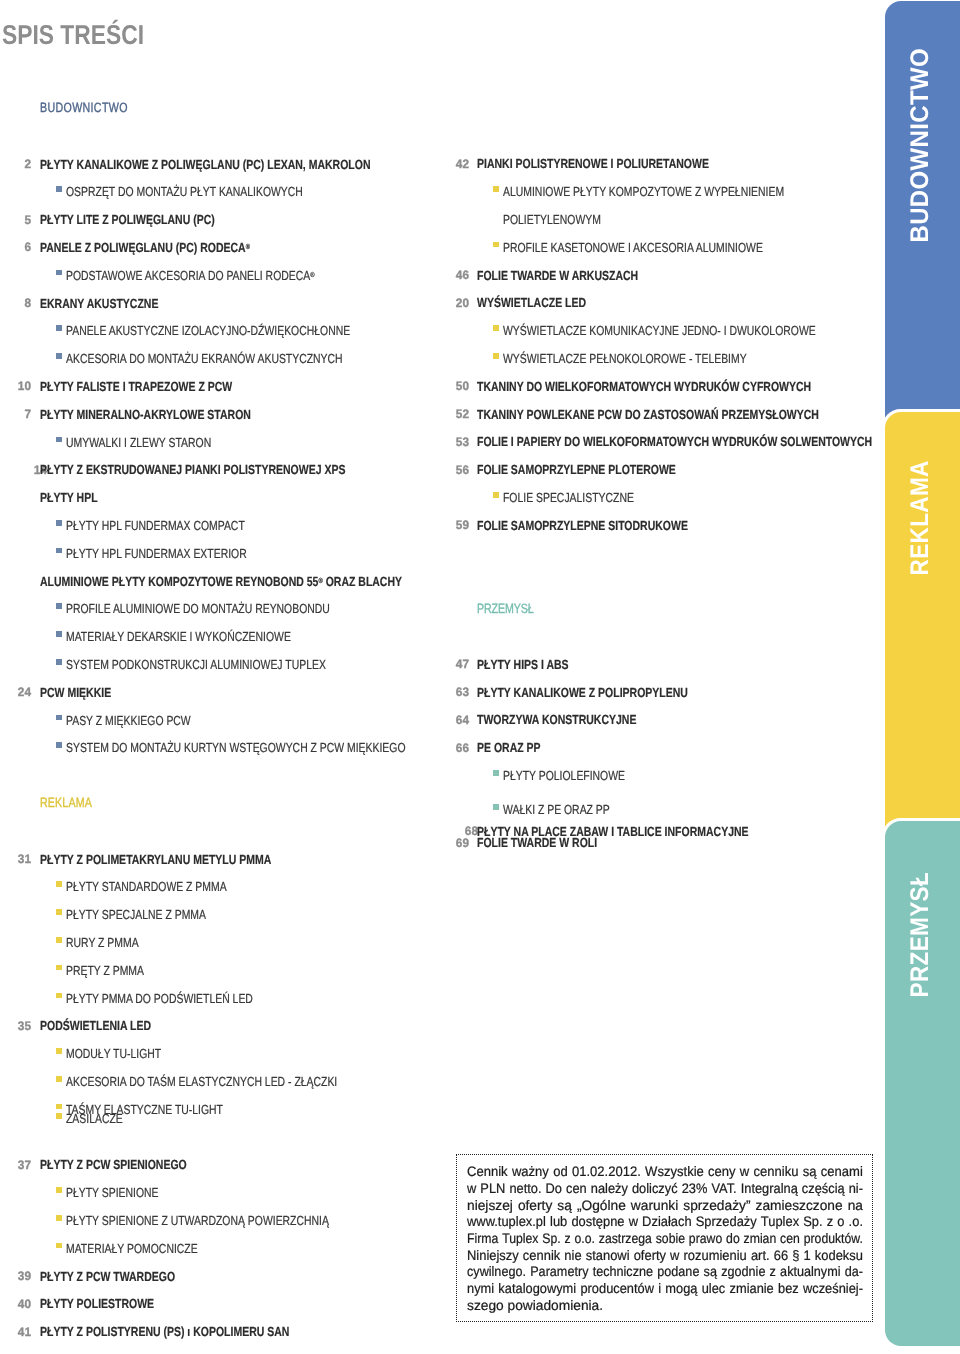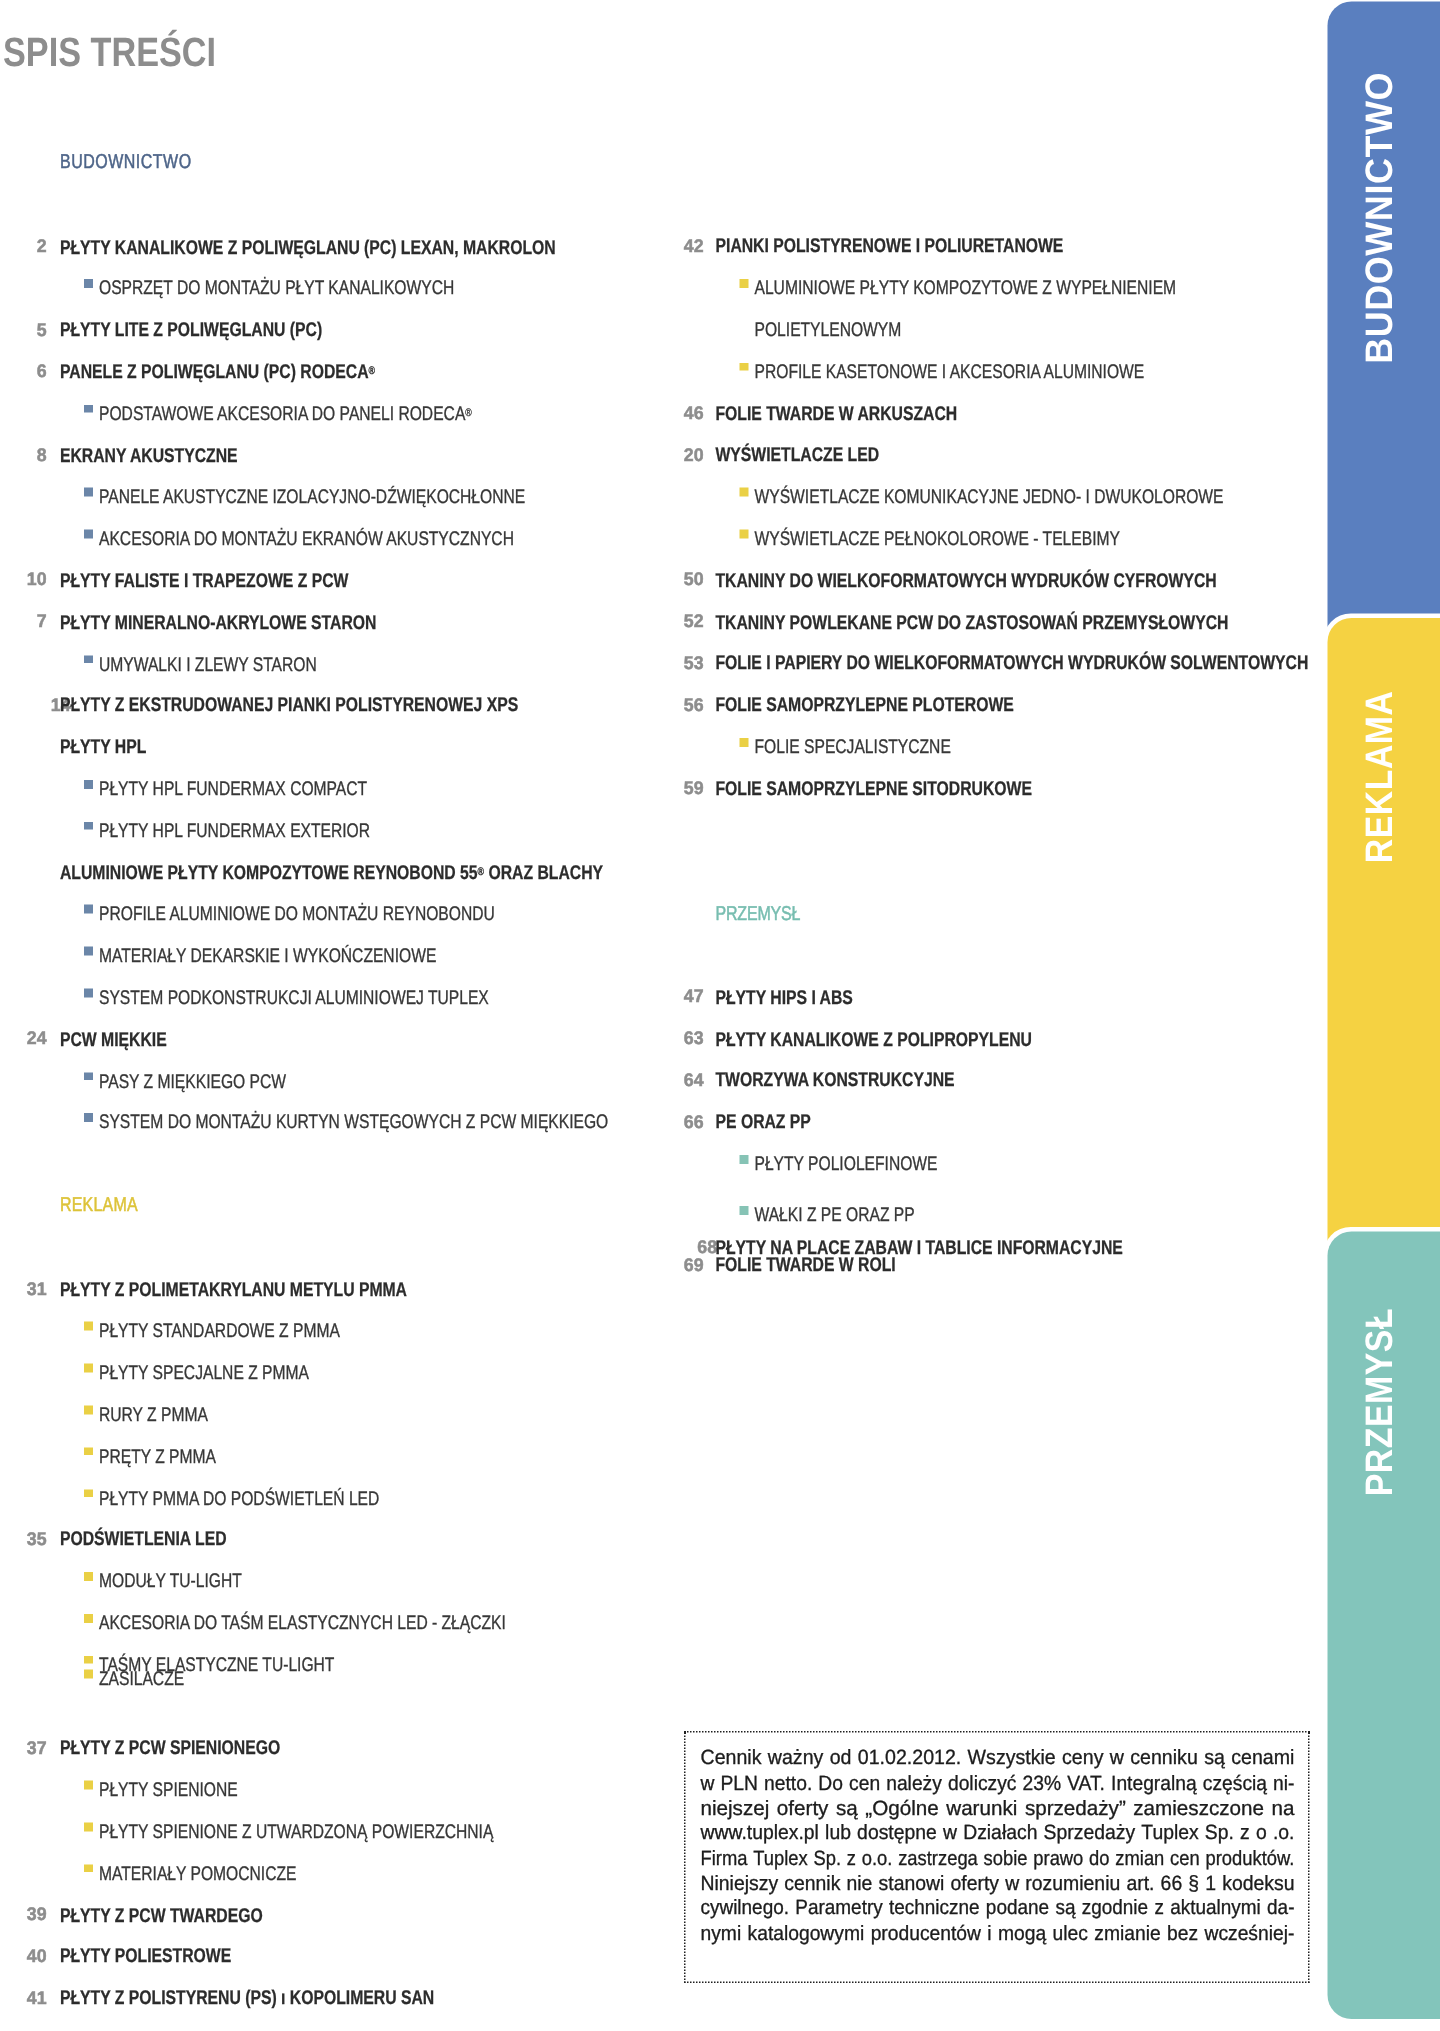--- a/index.html
+++ b/index.html
@@ -452,14 +452,15 @@
         <span>nymi</span>
         <span>katalogowymi</span>
         <span>producentów</span>
         <span>i</span>
         <span>mogą</span>
         <span>ulec</span>
         <span>zmianie</span>
         <span>bez</span>
         <span>wcześniej-</span>
       </div>
+    <div class="fl" style="top:143.86px;width:396.00px;transform:scaleX(1.0000)">szego powiadomienia.</div>
   </div>
 </div>
 
 </body></html>

